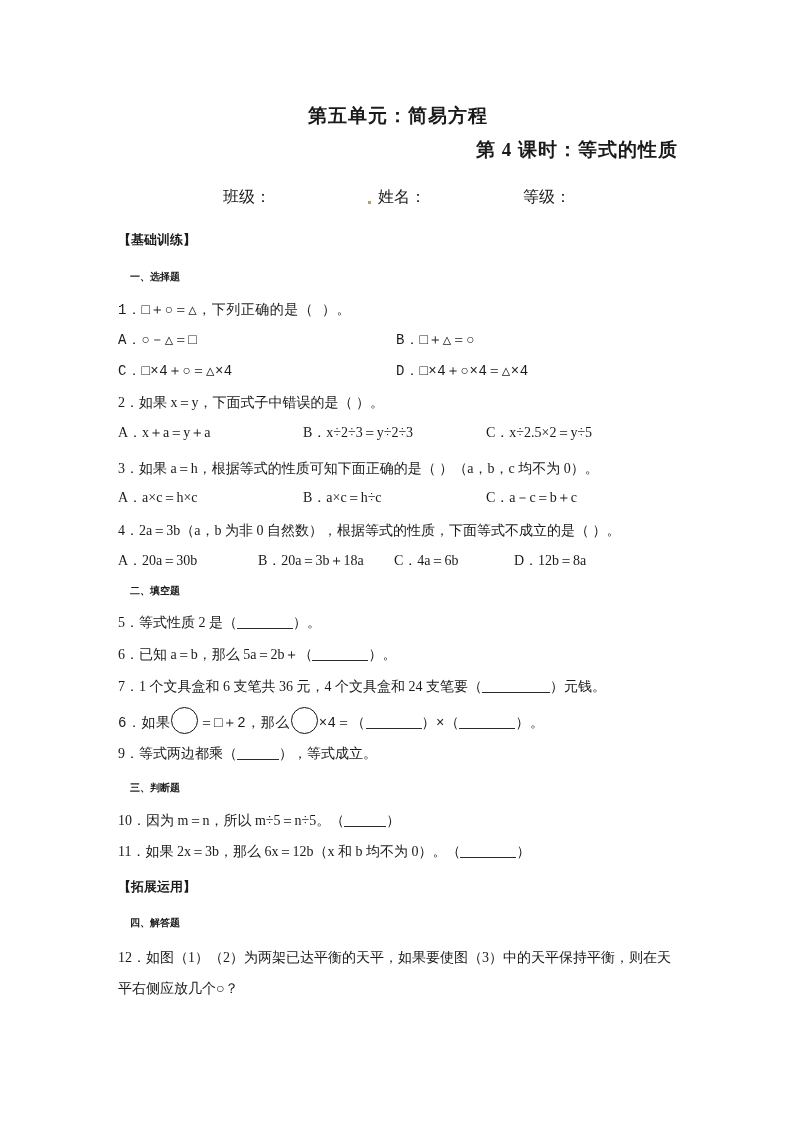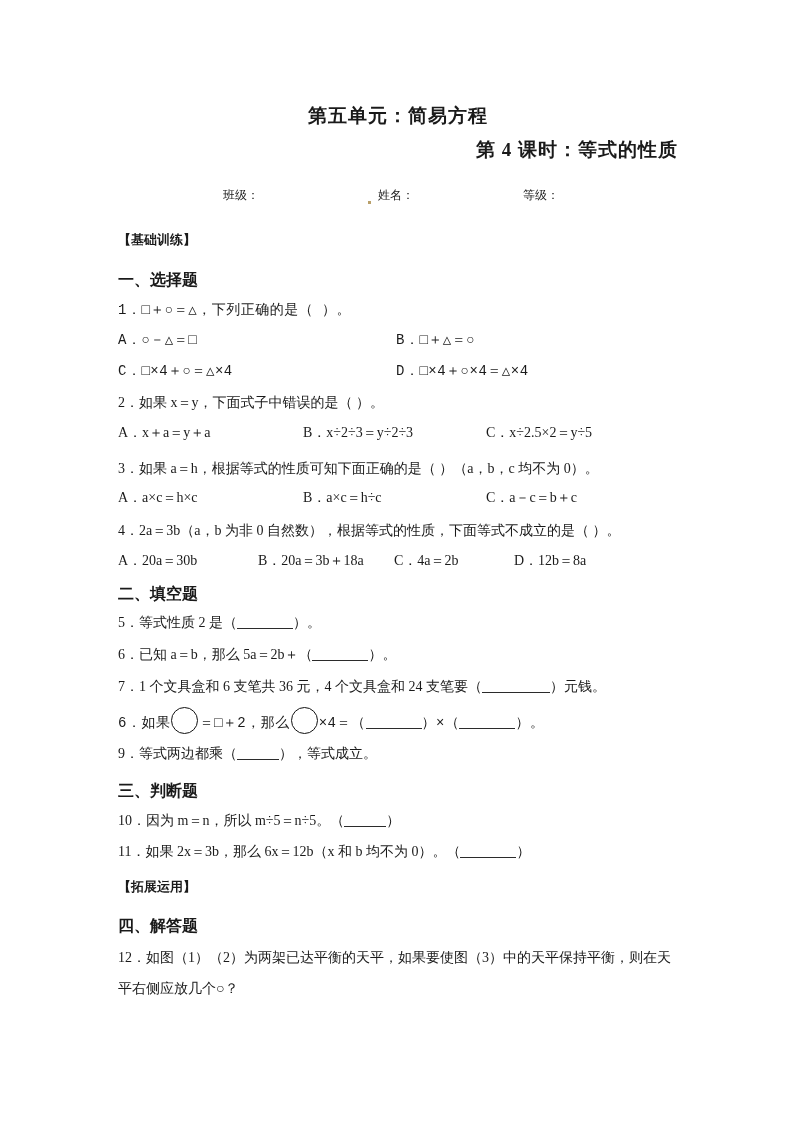--- a/index.html
+++ b/index.html
@@ -42,21 +42,21 @@
   }
   #title-unit { top: 103px; }
   #title-lesson { top: 137px; text-align: right; }
 
   
   .info-row {
     position: absolute;
     top: 187px;
     left: 0;
     width: 560px;
-    font-size: 12px;
+    font-size: 16px;
     height: 22px;
     text-align: center;
   }
   .info-item {
     position: absolute;
     white-space: nowrap;
   }
   #info-class { left: 105px; }
   #info-name  { left: 260px; }
   #info-grade { left: 405px; }
@@ -73,23 +73,23 @@
   .block-heading {
     position: absolute;
     left: 0;
     font-weight: bold;
     font-size: 13px;
     white-space: nowrap;
     font-family: "DejaVu Sans", sans-serif;
   }
   .section-heading {
     position: absolute;
-    left: 0;
+    left: 12px;
     font-weight: bold;
-    font-size: 16px;
+    font-size: 10px;
     white-space: nowrap;
     font-family: Liberation Serif, serif;
   }
 
   
   .qline {
     position: absolute;
     left: 0;
     font-size: 14px;
     line-height: 20px;
@@ -163,21 +163,21 @@
     <div class="opt" style="top:424px;left:368px">C．x÷2.5×2＝y÷5</div>
 
     <div class="qline" style="top:459px">3．如果 a＝h，根据等式的性质可知下面正确的是（      ）（a，b，c 均不为 0）。</div>
     <div class="opt" style="top:489px;left:0px">A．a×c＝h×c</div>
     <div class="opt" style="top:489px;left:185px">B．a×c＝h÷c</div>
     <div class="opt" style="top:489px;left:368px">C．a－c＝b＋c</div>
 
     <div class="qline" style="top:521px">4．2a＝3b（a，b 为非 0 自然数），根据等式的性质，下面等式不成立的是（      ）。</div>
     <div class="opt" style="top:552px;left:0px">A．20a＝30b</div>
     <div class="opt" style="top:552px;left:140px">B．20a＝3b＋18a</div>
-    <div class="opt" style="top:552px;left:276px">C．4a＝2b</div>
+    <div class="opt" style="top:552px;left:276px">C．4a＝6b</div>
     <div class="opt" style="top:552px;left:396px">D．12b＝8a</div>
 
     <div class="section-heading" style="top:584px">二、填空题</div>
 
     <div class="qline" style="top:613px">
       <span>5．等式性质 2 是（</span><span class="blank b-m"></span><span>）。</span>
     </div>
 
     <div class="qline" style="top:645px">
       <span>6．已知 a＝b，那么 5a＝2b＋（</span><span class="blank b-m"></span><span>）。</span>

